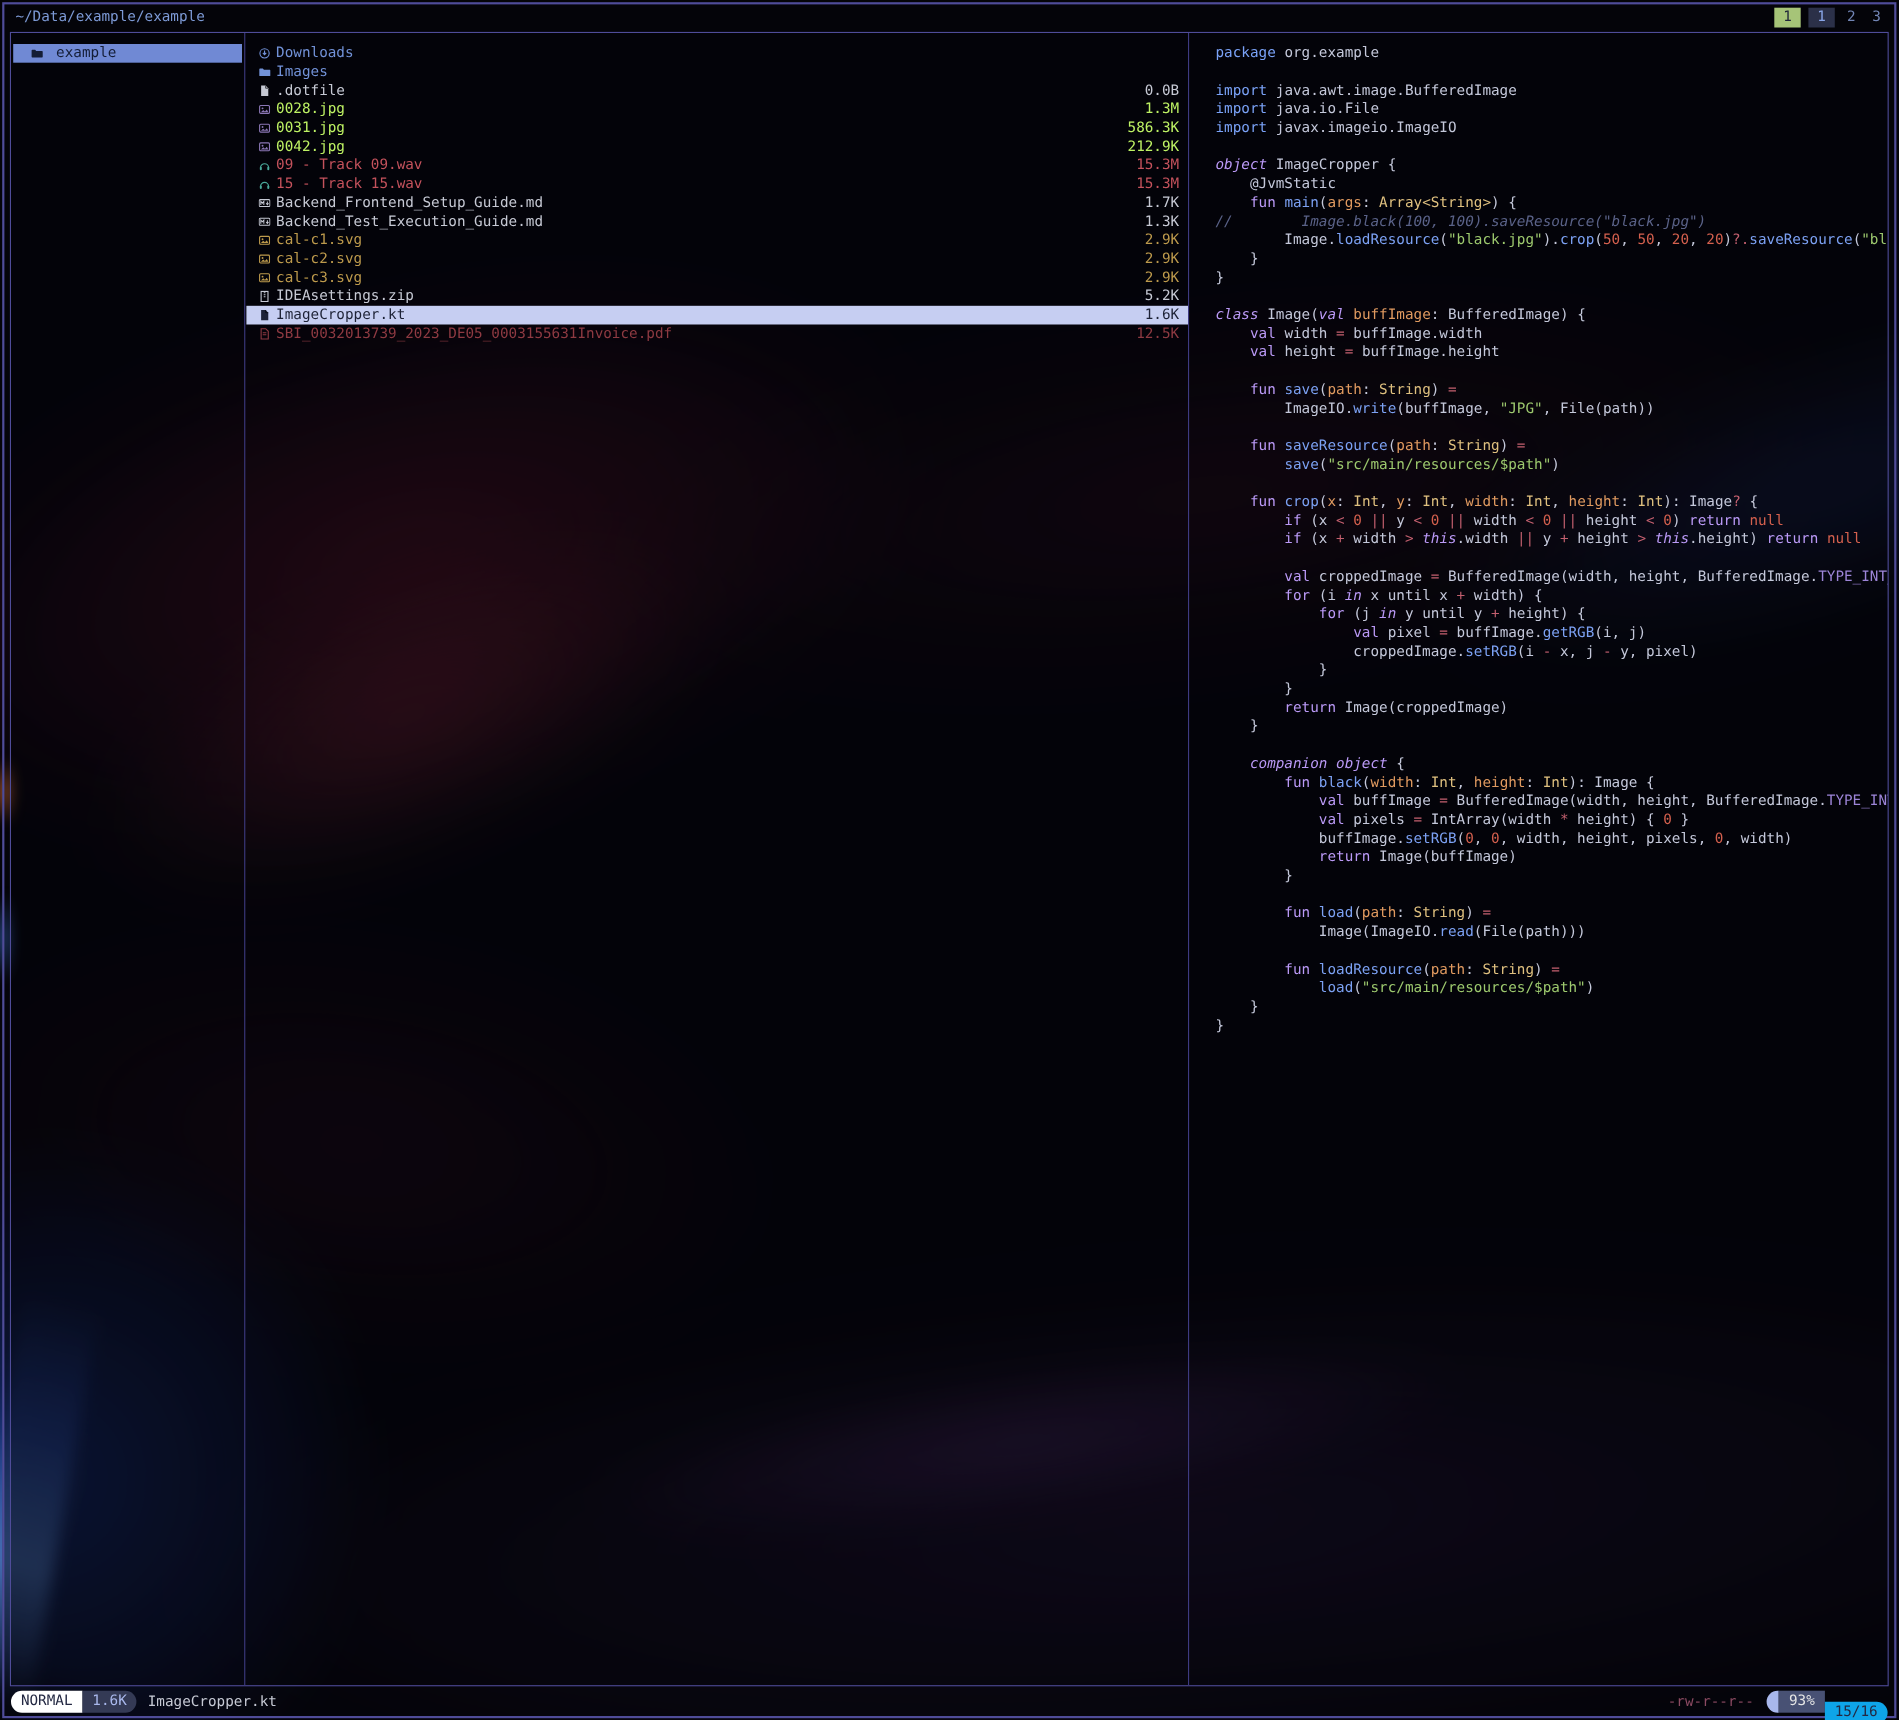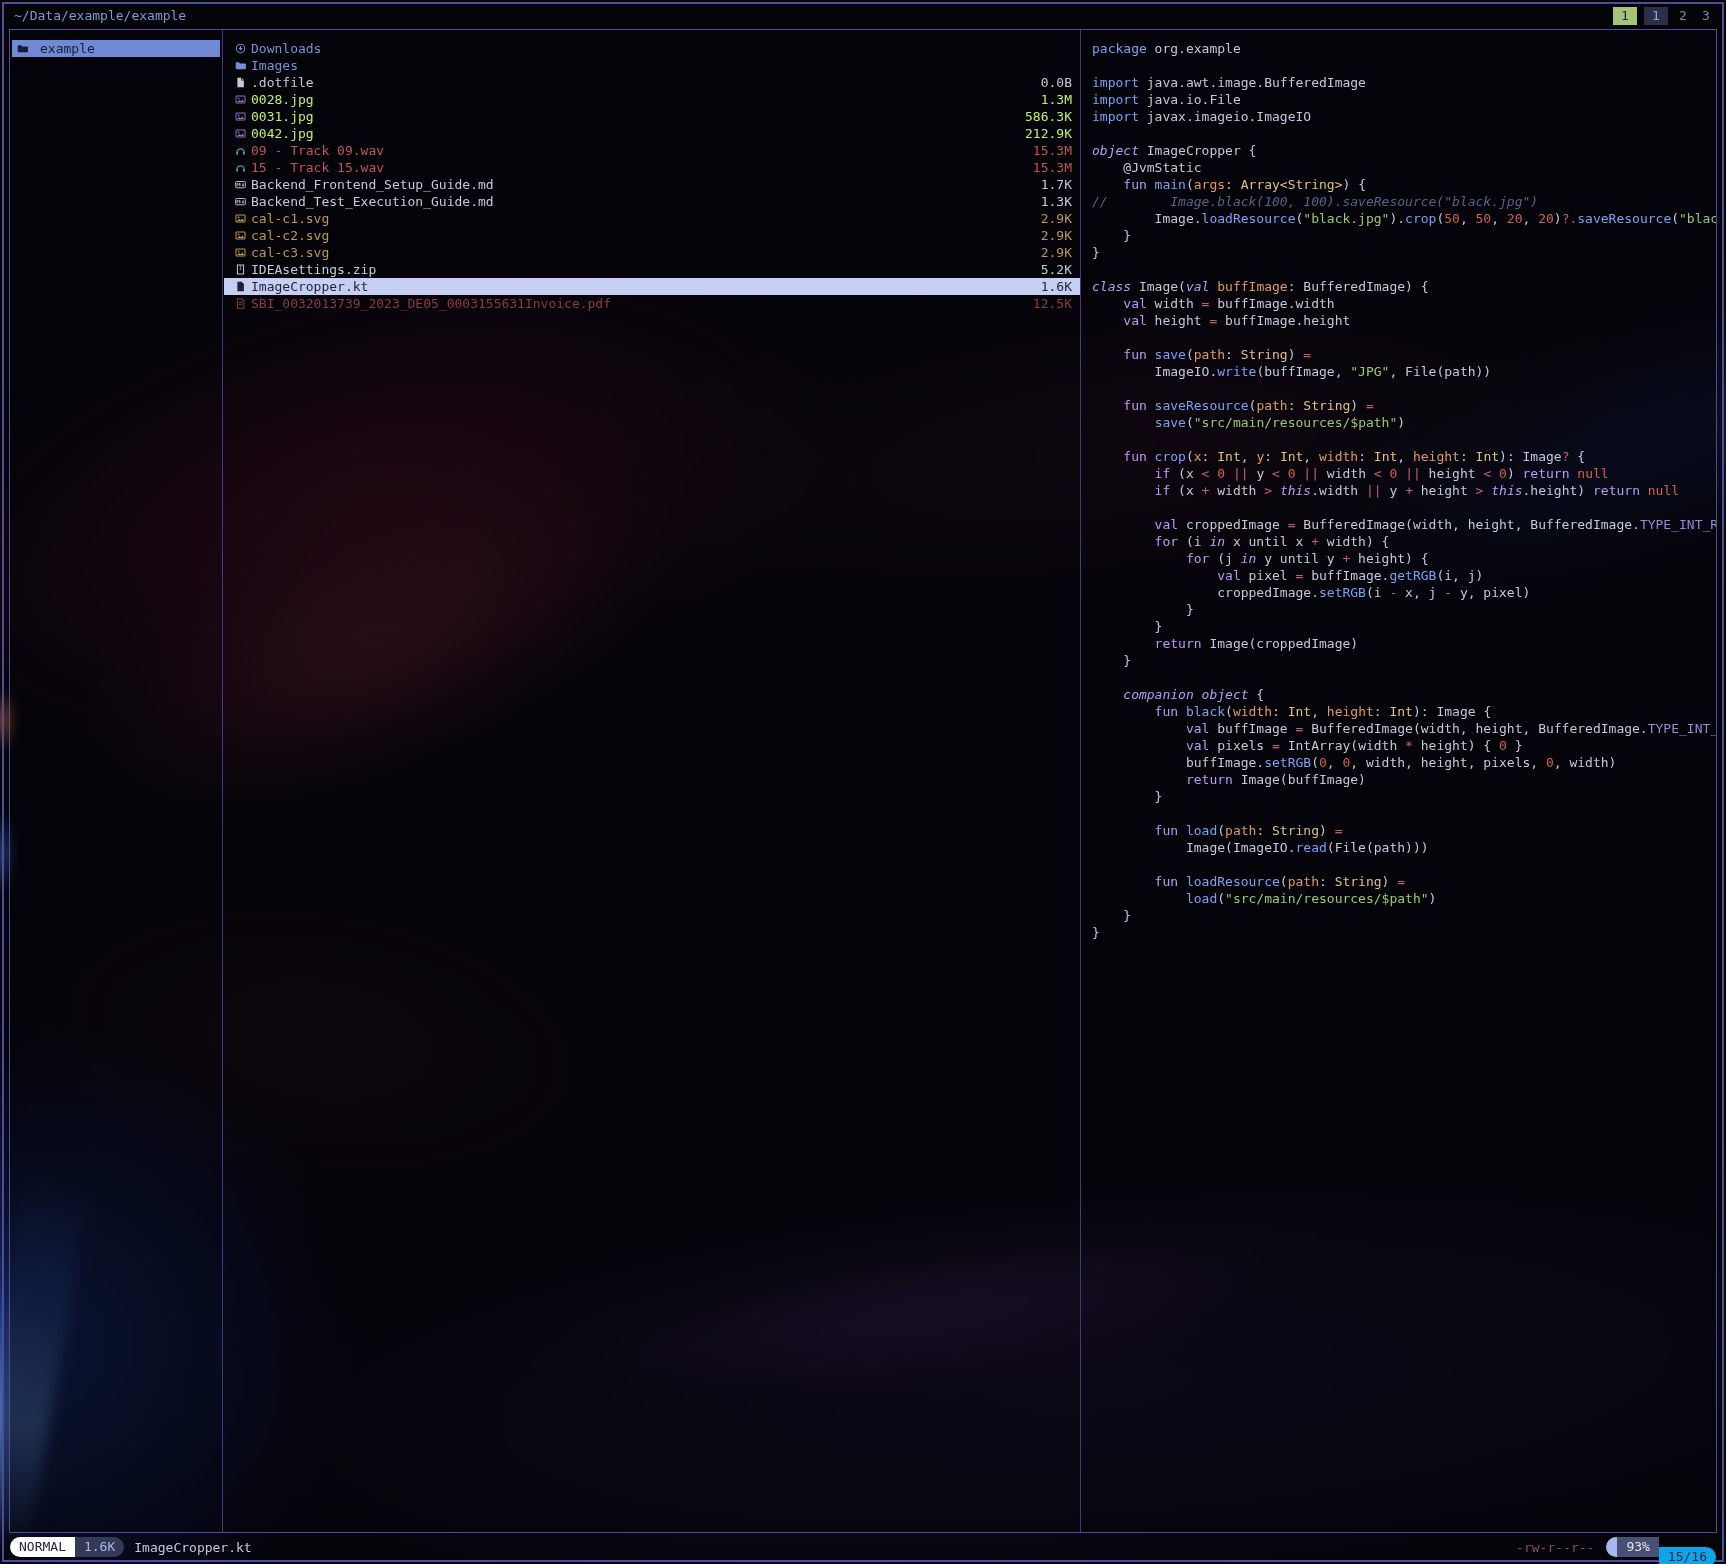--- a/index.html
+++ b/index.html
@@ -28,36 +28,36 @@
   .path{color:#7d9ad6;white-space:pre;}
   .tabs{display:flex;gap:7px;align-items:center;}
   .tab{min-width:12px;height:18px;line-height:18px;text-align:center;padding:0 6px;font-size:13px;}
   .tab-active{background:#a6c478;color:#20263a;}
   .tab-dim{background:#2b3048;color:#8aa6e8;}
   .tab-plain{color:#7285b5;padding:0 2px;}
   
   .mainbox{position:absolute;left:9px;top:29px;width:1708px;height:1504px;border:1px solid #4f4c99;box-sizing:border-box;background:rgba(4,4,9,.28);}
   .panel{position:absolute;top:0;bottom:0;box-sizing:border-box;}
   .panel-parent{left:0;width:213px;border-right:1px solid #3e3b82;padding-top:10px;}
-  .parent-item{margin:0 2px;height:17px;background:#7089d4;color:#141d36;display:flex;align-items:center;gap:7px;padding:0 5px;font-size:13px;}
+  .parent-item{margin:0 2px;height:17px;background:#7089d4;color:#141d36;display:flex;align-items:center;gap:7px;padding:0 16px;font-size:13px;}
   .parent-item .ficon{color:#141d36;}
   .panel-files{left:214px;width:857px;border-right:1px solid #3e3b82;padding-top:10px;}
   .frow{display:flex;align-items:center;height:17px;padding:0 8px 0 11px;font-size:13px;}
   .ficon{width:16px;flex:none;display:flex;align-items:center;}
   .ficon svg{width:11px;height:11px;}
   .fname{flex:1;white-space:pre;overflow:hidden;}
   .fsize{flex:none;white-space:pre;}
   .c-dir{color:#7292d8}.c-file{color:#c6c9d4}.c-jpg{color:#bef264}.c-svg{color:#bd9a4c}
   .c-audio{color:#c4525c}.c-pdf{color:#8e3a42}
   .ic-purple{color:#8a76b4}.ic-teal{color:#4aa89a}
   .frow.selected{background:#c6cef2;}
   .frow.selected span{color:#1d2236 !important;}
   
   .panel-preview{left:1072px;right:0;padding:10px 0 0 10px;overflow:hidden;}
-  .cline{height:17px;line-height:17px;font-size:13px;white-space:pre;}
+  .cline{height:17px;line-height:17px;font-size:13px;white-space:pre;margin-left:13px;}
   .tx{color:#c4c8da}.kw{color:#bb9af7}.kwi{color:#bb9af7;font-style:italic}
   .imp{color:#7aa2f7}.fn{color:#7ca1f3}.ty{color:#dfc07f}.pm{color:#e09a60}
   .nm{color:#d4604e}.st{color:#9dc96e}.op{color:#c25f6e}
   .cm{color:#5a6288;font-style:italic}.ct{color:#9d85d8}
   
   .statusbar{position:absolute;left:10px;right:10px;top:1537px;height:20px;display:flex;align-items:center;font-size:13px;}
   .seg{height:20px;line-height:20px;padding:0 9px;white-space:pre;}
   .seg-mode{background:#ffffff;color:#232842;border-radius:10px 0 0 10px;}
   .seg-size{background:#343a55;color:#a9b8ec;border-radius:0 10px 10px 0;}
   .sb-filename{color:#c6c9d4;margin-left:10px;}

